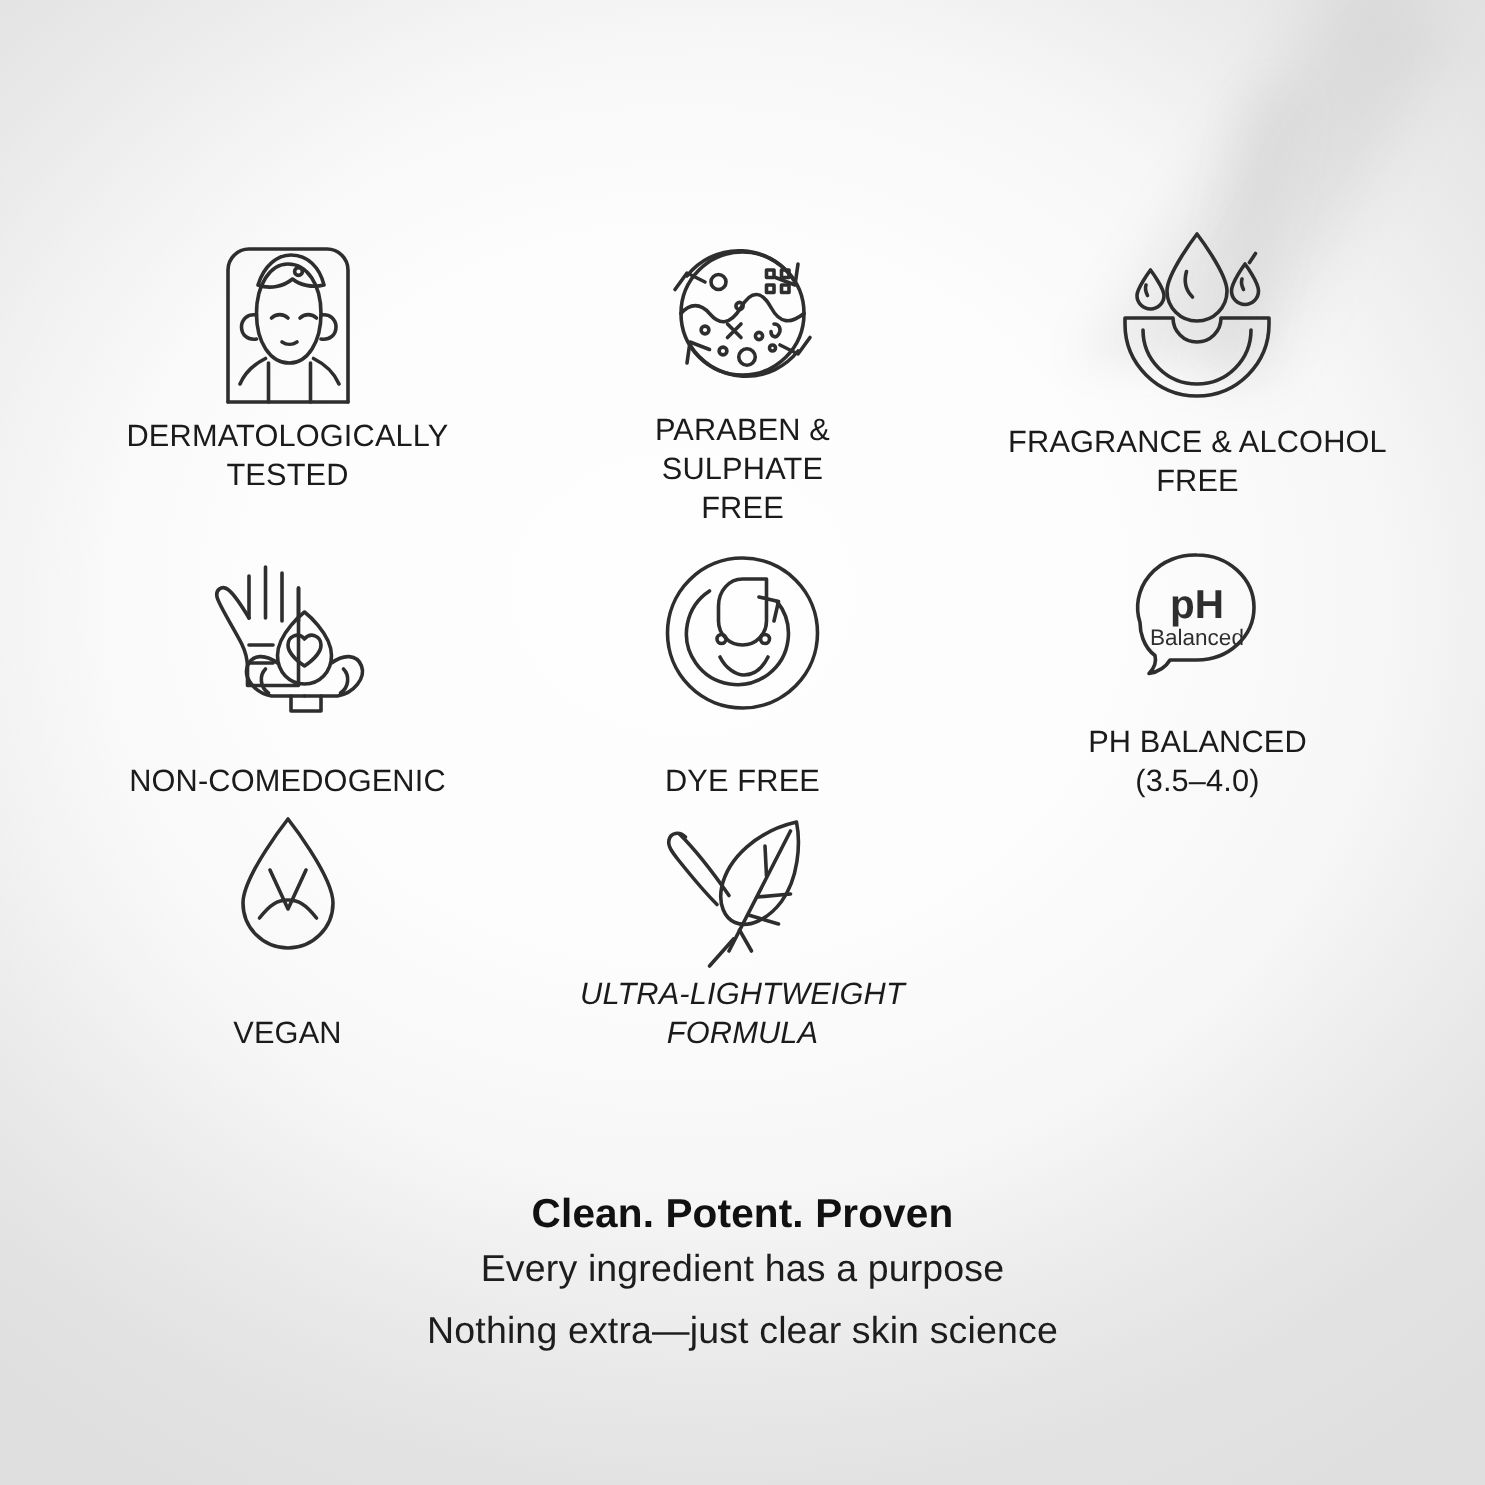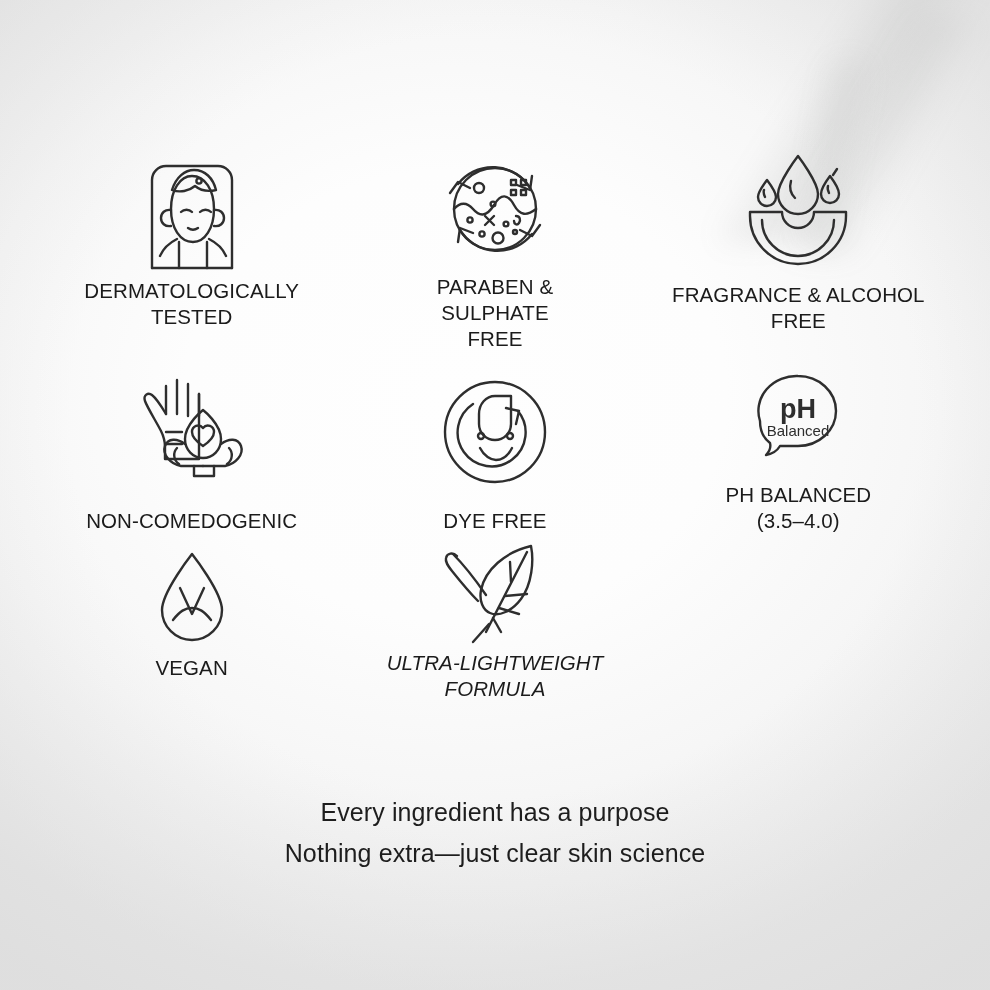--- a/index.html
+++ b/index.html
@@ -75,21 +75,21 @@
 
   .badge {
     display: flex;
     flex-direction: column;
     align-items: center;
     padding: 0 6px;
   }
   .badge .icon-box {
     height: 120px;
     display: flex;
-    align-items: flex-end;
+    align-items: flex-start;
     justify-content: center;
   }
   .badge .icon-box svg {
     display: block;
   }
   .badge .caption {
     margin-top: 6px;
     font-size: 20.5px;
     line-height: 26px;
     color: #1b1b1b;
@@ -107,21 +107,21 @@
   .r1c2 .icon-box { height: 118px; }
   .r1c3 .icon-box { height: 118px; }
 
   .r2 .icon-box { height: 126px; }
   .r3 .icon-box { height: 108px; }
 
   .grid .r1c1 { padding-top: 4px; }
   .grid .r2c2 .caption { margin-top: 18px; }
   .grid .r2c3 .caption { margin-top: 18px; }
   .grid .r3c1 .caption { margin-top: 10px; }
-  .grid .r3c2 .caption { margin-top: 7px; text-align: center; }
+  .grid .r3c2 .caption { margin-top: 28px; text-align: center; }
   .grid .r3c3 .caption { margin-top: 2px; font-style: italic; }
 
   .footer {
     position: absolute;
     left: 0;
     right: 0;
     top: 792px;
     text-align: center;
   }
   .footer .headline {
@@ -297,17 +297,18 @@
           <path d="M50 86 l-16 18"></path>
         </svg>
       </div>
       <div class="caption">ULTRA-LIGHTWEIGHT
 FORMULA</div>
     </div>
 
   </div>
 
   <div class="footer">
+    <div class="headline">Clean. Potent. Proven</div>
     <div class="sub">Every ingredient has a purpose</div>
     <div class="sub">Nothing extra—just clear skin science</div>
   </div>
 
 </div>
 
 </body></html>

